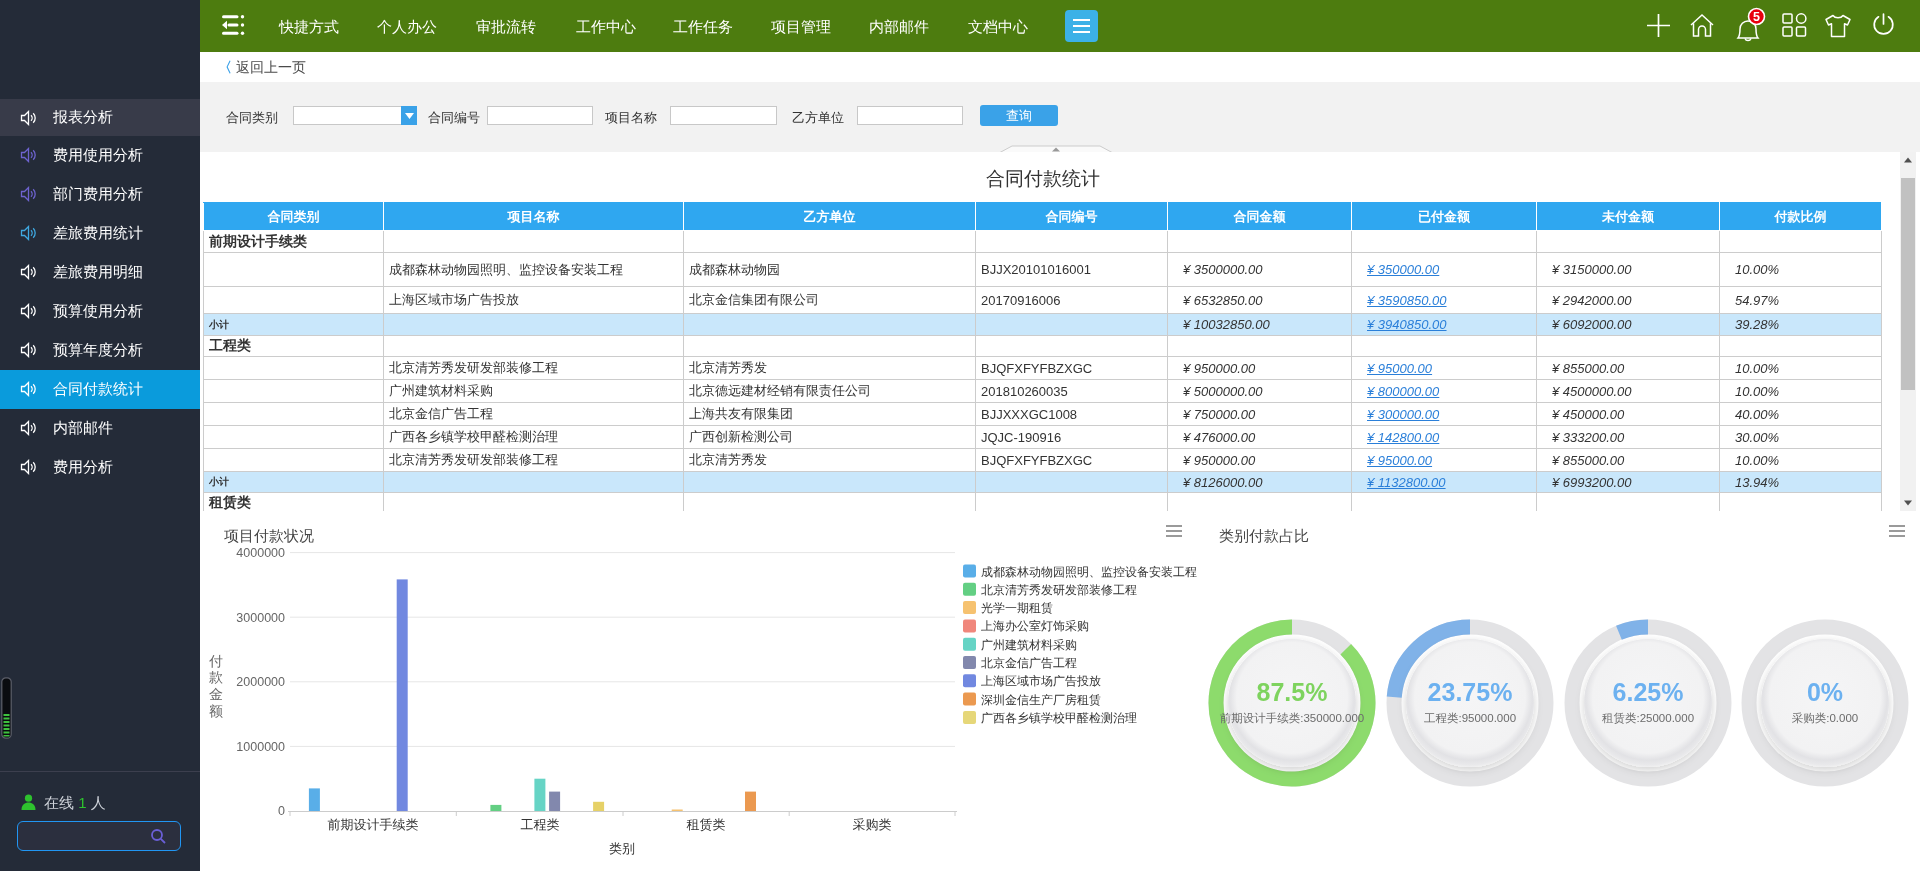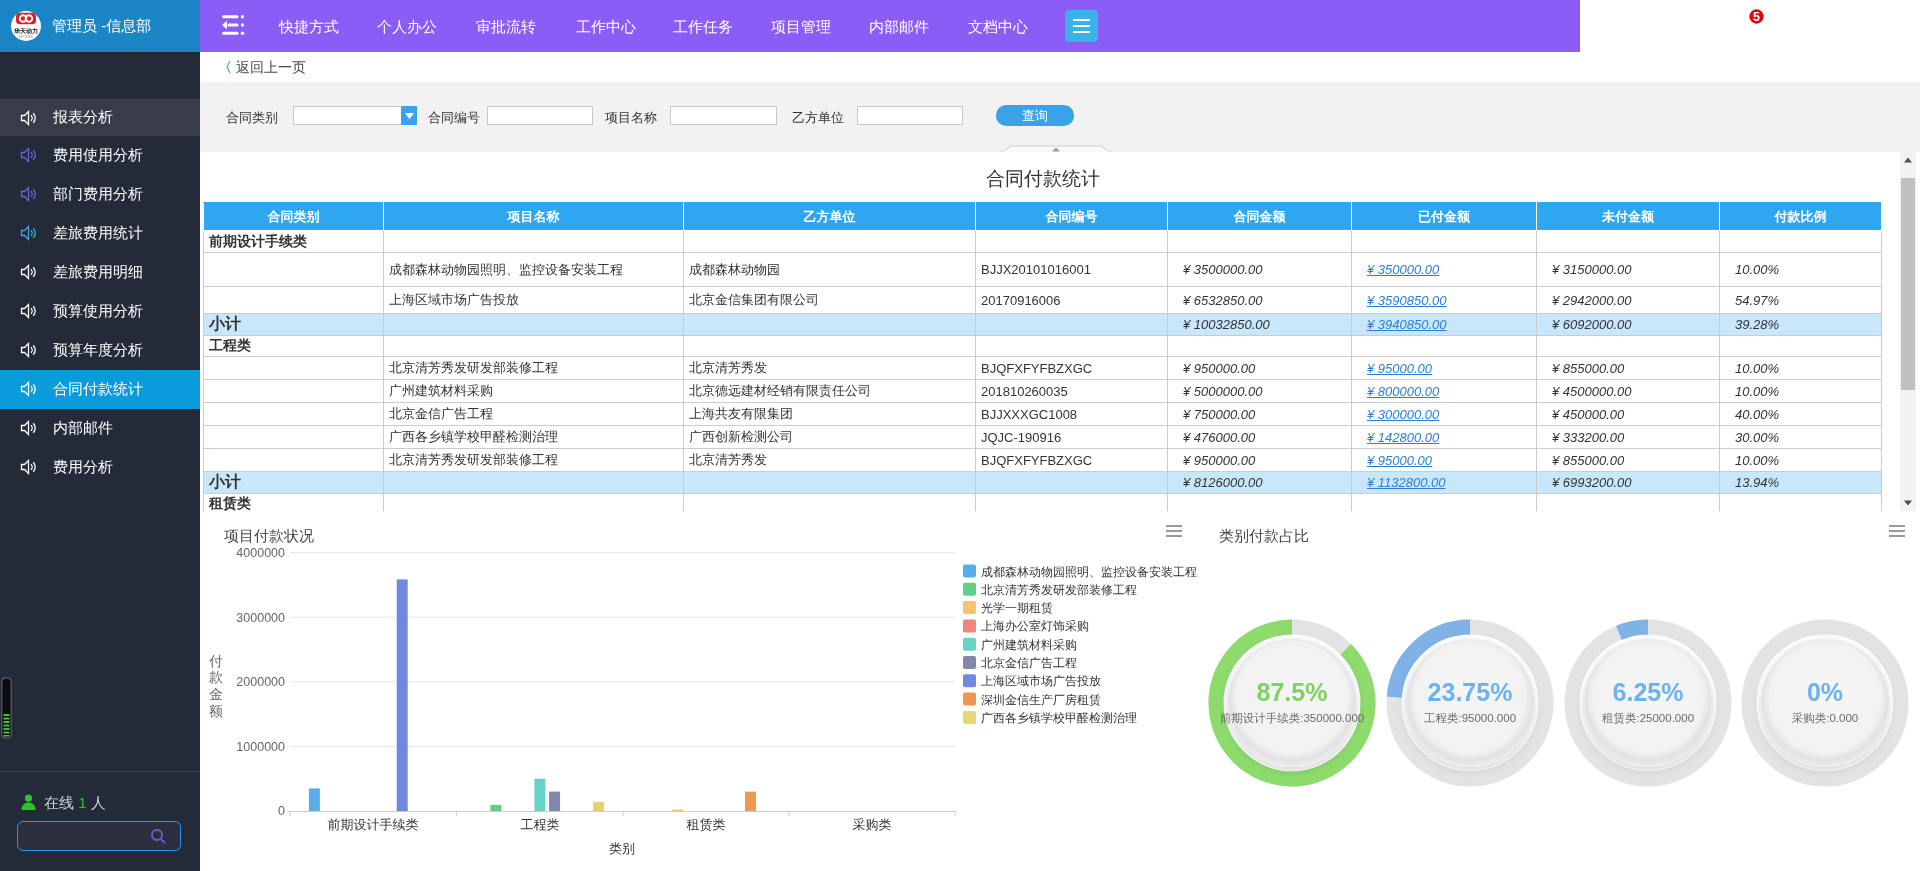--- a/index.html
+++ b/index.html
@@ -12,21 +12,21 @@
 #sidehead { position:absolute; left:0; top:0; width:200px; height:52px; background:#1b86c5; }
 #sidehead .uname { position:absolute; left:52px; top:17px; color:#fff; font-size:15px; }
 .mitem { position:absolute; left:0; width:200px; height:39px; color:#fff; font-size:15px;margin-top:47px; }
 .mitem .txt { position:absolute; left:53px; top:10px; }
 .mitem svg { position:absolute; left:20px; top:11px; }
 #m0 { top:52px; height:37px; background:#383b49; }
 #m0 .txt { top:9px; }
 #m7 { background:#0a9bdc; }
 
 
-#nav { position:absolute; left:200px; top:0; width:1380px; height:52px; background:#8b5cf6;text-align:right; }
+#nav { position:absolute; left:200px; top:0; width:1720px; height:52px; background:#4d7c0f;text-align:right; }
 .navitem { position:absolute; top:18px; color:#fff; font-size:15px; }
 #navburger { position:absolute; left:865px; top:10px; width:33px; height:32px; background:#3cb1e7; border-radius:4px; }
 
 
 #crumbband { position:absolute; left:200px; top:52px; width:1720px; height:30px; background:#fff; }
 #crumb { position:absolute; left:18px; top:7px; color:#4a4a4a; font-size:14px; }
 #crumb .arr { color:#3aa0e8; font-weight:bold; }
 #formband { position:absolute; left:200px; top:82px; width:1720px; height:70px; background:#f2f2f2; }
 .flabel { position:absolute; top:27px; font-size:13px; color:#333; }
 .finput { position:absolute; top:24px; height:19px; background:#fff; border:1px solid #c8c8c8; }
@@ -35,46 +35,33 @@
 #tablearea { position:absolute; left:200px; top:152px; width:1720px; height:359px; background:#fff; overflow:hidden; }
 #tbltitle { position:absolute; left:4px; top:14px; width:1678px; text-align:center; font-size:19px; color:#333; }
 table { border-collapse:collapse; table-layout:fixed; }
 #tbl { position:absolute; left:3px; top:50px; width:1679px; font-size:13px; color:#333; }
 #tbl th { background:#2fa7f0; color:#fff; font-weight:bold; font-size:13px; height:28px; border:1px solid #fff; border-top:1px solid #2fa7f0; }
 #tbl td { border:1px solid #ccc; height:23px; padding:0; overflow:hidden; white-space:nowrap; }
 #tbl td.t { padding-left:5px; }
 #tbl td.n { padding-left:15px;font-style:italic; }
 #tbl tr.grp td { font-weight:bold; font-size:14px; height:21px; }
 #tbl tr.sub td { background:#c9e7fb; height:21px; }
-#tbl tr.sub td.t { font-weight:bold; font-size:16px; }
+#tbl tr.sub td.t { font-weight:bold; font-size:10px; }
 #tbl a { color:#2a7fd9; text-decoration:underline; }
 #vscroll { position:absolute; left:1700px; top:0; width:16px; height:359px; background:#f1f1f1; }
 #vscroll .sbtn { position:absolute; left:0; width:16px; height:17px; }
 #sthumb { position:absolute; left:1px; top:26px; width:14px; height:212px; background:#c1c1c1; }
 
 
 #charts { position:absolute; left:200px; top:511px; width:1720px; height:360px; background:#fff; }
 </style>
 </head>
 <body>
 
 <div id="sidebar">
-  <div id="sidehead">
-    <svg class="abs" style="left:11px;top:11px" width="30" height="30" viewBox="0 0 30 30">
-      <circle cx="15" cy="15" r="15" fill="#fff"></circle>
-      <rect x="5" y="1.8" width="20" height="11.4" rx="3.8" fill="#dd1f2e"></rect>
-      <g fill="none" stroke="#fff" stroke-width="1.9">
-        <circle cx="12.1" cy="7.5" r="3.3"></circle>
-          <circle cx="17.9" cy="7.5" r="3.3"></circle>
-      </g>
-      <text x="15" y="21.8" text-anchor="middle" font-size="6" fill="#111" font-weight="bold">华天动力</text>
-      <text x="15" y="26.5" text-anchor="middle" font-size="3.4" fill="#999">SPOWER</text>
-    </svg>
-    <span class="uname">管理员 -信息部</span>
-  </div>
   <div class="mitem" id="m0">
       <svg width="17" height="16" viewBox="0 0 17 16" fill="none" stroke="#fff" stroke-width="1.3">
         <path d="M1.5 5.5 H4.5 L8.5 1.5 V14.5 L4.5 10.5 H1.5 Z"></path>
         <path d="M11 5.2 A4 4 0 0 1 11 10.8"></path>
         <path d="M13.2 3.2 A6.8 6.8 0 0 1 13.2 12.8"></path>
       </svg>
       <span class="txt">报表分析</span>
     </div>
   <div class="mitem" style="top:89px">
       <svg width="17" height="16" viewBox="0 0 17 16" fill="none" stroke="#6e63d0" stroke-width="1.3">
@@ -235,21 +222,21 @@
     <svg style="position:absolute;left:3.5px;top:7px" width="9" height="6" viewBox="0 0 9 6" fill="#fff">
         <path d="M0 0 H9 L4.5 6 Z"></path>
       </svg>
   </div>
   <span class="flabel" style="left:228px">合同编号</span>
   <div class="finput" style="left:287px;width:106px"></div>
   <span class="flabel" style="left:405px">项目名称</span>
   <div class="finput" style="left:470px;width:107px"></div>
   <span class="flabel" style="left:592px">乙方单位</span>
   <div class="finput" style="left:657px;width:106px"></div>
-  <div class="abs" style="left:796px;top:23px;width:78px;height:21px;background:#3aa2e8;border-radius:10px;color:#fff;font-size:13px;text-align:center;line-height:21px">查询</div>
+  <div class="abs" style="left:780px;top:23px;width:78px;height:21px;background:#3aa2e8;border-radius:3px;color:#fff;font-size:13px;text-align:center;line-height:21px">查询</div>
 </div>
 <svg class="abs" style="left:998px;top:145px" width="116" height="8" viewBox="0 0 116 8">
   <path d="M1 8 L14 1 H102 L115 8 Z" fill="#fafafa" stroke="#ccc" stroke-width="1"></path>
   <path d="M58 2.5 L62 6.5 H54 Z" fill="#999"></path>
 </svg>
 <div id="tablearea">
   <div id="tbltitle">合同付款统计</div>
   <table id="tbl">
     <colgroup>
         <col style="width:180px">

